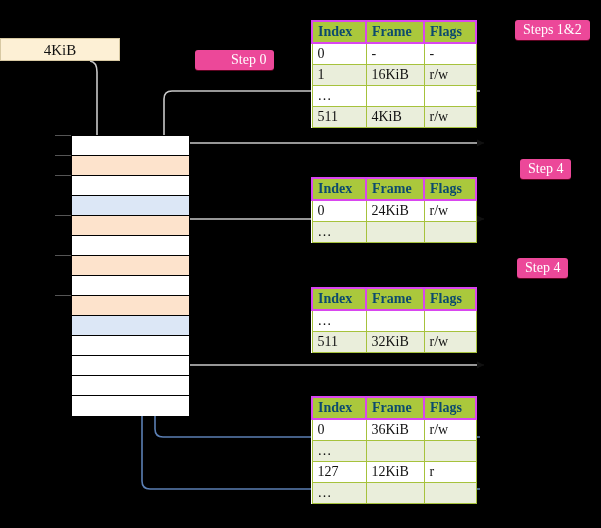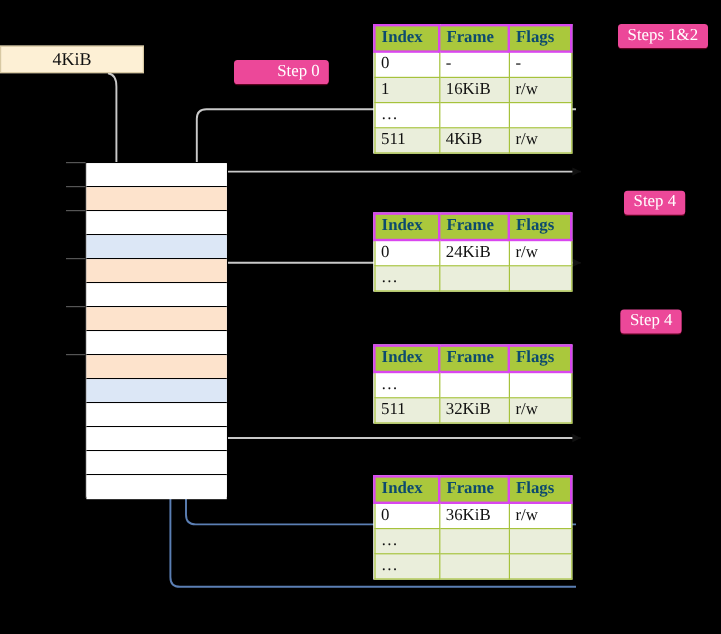--- a/index.html
+++ b/index.html
@@ -232,20 +232,25 @@
           <tr class="plain">
             <td class="c-idx">0</td>
             <td class="c-frm">36KiB</td>
             <td class="c-flg">r/w</td>
           </tr>
           <tr class="alt">
             <td class="c-idx">…</td>
             <td class="c-frm"></td>
             <td class="c-flg"></td>
           </tr>
+          <tr class="plain">
+            <td class="c-idx">127</td>
+            <td class="c-frm">12KiB</td>
+            <td class="c-flg">r</td>
+          </tr>
           <tr class="alt">
             <td class="c-idx">…</td>
             <td class="c-frm"></td>
             <td class="c-flg"></td>
           </tr>
         </tbody>
       </table>
     </div>
 
   <div class="chip" style="left:195px;top:50px;padding-left:36px;">Step 0</div>

